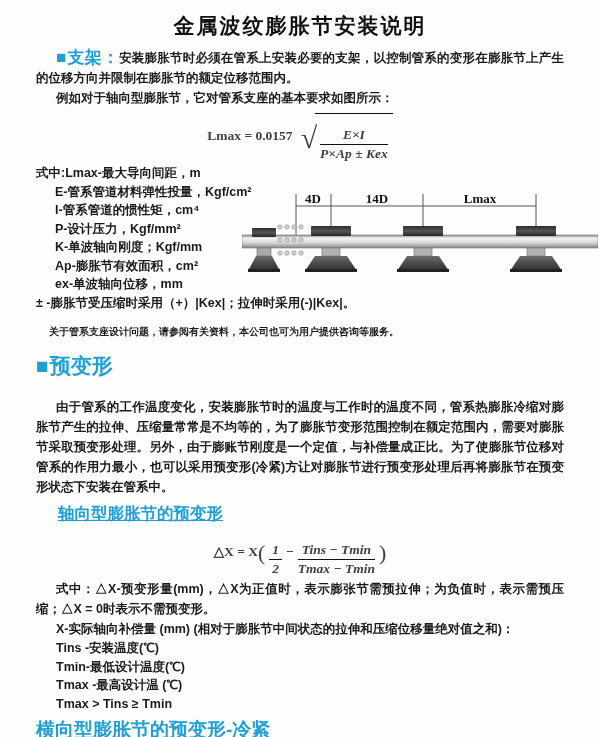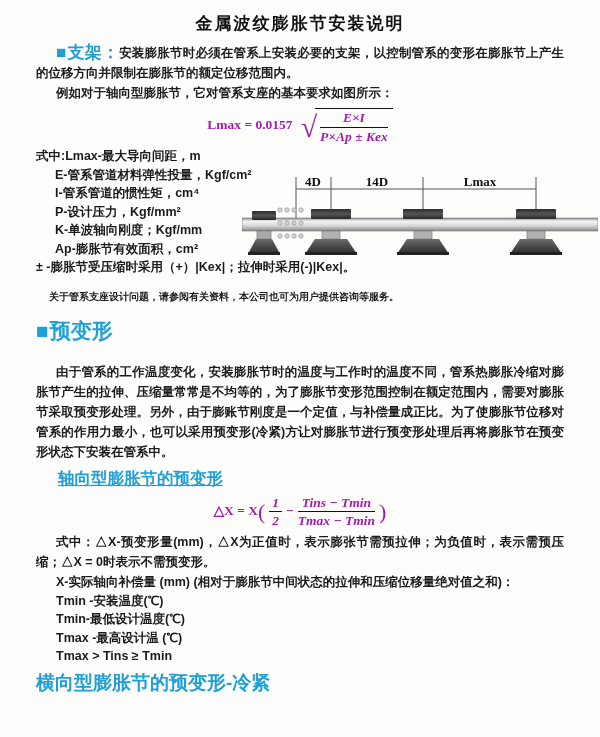--- a/index.html
+++ b/index.html
@@ -4,36 +4,36 @@
 <style>
   html,body{margin:0;padding:0;background:#fdfdfc;}
   body{
     width:600px;height:737px;overflow:hidden;
     font-family:"Liberation Sans",sans-serif;
     color:#1b1b1b;font-weight:bold;
     position:relative;
   }
   .page{padding:0 36px;}
   .title{
-    text-align:center;font-size:17px;letter-spacing:2px;
+    text-align:center;font-size:21px;letter-spacing:2px;
     margin:12px 0 0;color:#111;
   }
   .para{margin:0;font-size:12.5px;line-height:20px;text-align:justify;}
   .indent{text-indent:20px;}
   .para-first{margin-top:8px;}
   .inline-heading{color:#1e9fd6;font-size:17px;vertical-align:-1px;}
   .sec-marker{color:#1e9fd6;margin-right:1px;}
   
   .formula{
     text-align:center;font-family:"Liberation Serif",serif;
-    font-weight:bold;font-size:13.5px;color:#a21caf;margin:5px 0 3px;
+    font-weight:bold;font-size:13.5px;color:#404040;margin:5px 0 3px;
   }
   .frac{display:inline-flex;flex-direction:column;text-align:center;
         vertical-align:middle;font-style:italic;line-height:1.15;}
-  .frac .num{border-bottom:1.2px solid #111;padding:0 3px 1px;}
+  .frac .num{border-bottom:1.2px solid #111;padding:12px 3px 1px;}
   .frac .den{padding-top:1px;}
   .sqrt-wrap{display:inline-flex;align-items:center;vertical-align:middle;margin-left:4px;}
   .rad{font-size:30px;font-weight:normal;line-height:0.9;margin-right:-2px;font-style:normal;}
   .radicand{border-top:1.6px solid #111;padding:1px 5px 0;}
   .bigparen{font-size:22px;font-weight:normal;vertical-align:middle;line-height:1;}
   .fsp{display:inline-block;width:4px;}
   
   .defs-wrap{position:relative;margin-top:3px;}
   .defs{font-size:12.5px;line-height:18.5px;}
   .defs .ind{padding-left:19px;}
@@ -67,20 +67,21 @@
   </div>
 
   <div class="defs-wrap">
     <div class="defs">
       <div>式中:Lmax-最大导向间距，m</div>
       <div class="ind">E-管系管道材料弹性投量，Kgf/cm²</div>
       <div class="ind">I-管系管道的惯性矩，cm⁴</div>
       <div class="ind">P-设计压力，Kgf/mm²</div>
       <div class="ind">K-单波轴向刚度；Kgf/mm</div>
       <div class="ind">Ap-膨胀节有效面积，cm²</div>
+      <div class="ind">ex-单波轴向位移，mm</div>
       <div>± -膨胀节受压缩时采用（+）|Kex|；拉伸时采用(-)|Kex|。</div>
     </div>
 
     <svg class="diagram" width="356" height="100" viewBox="0 0 356 100">
       <defs>
         <linearGradient id="pipeGrad" x1="0" y1="0" x2="0" y2="1">
           <stop offset="0" stop-color="#8d8d8d"></stop>
           <stop offset="0.25" stop-color="#f4f4f4"></stop>
           <stop offset="0.6" stop-color="#d7d7d7"></stop>
           <stop offset="1" stop-color="#878787"></stop>
@@ -170,21 +171,21 @@
       </span><span class="fsp"></span><span>−</span><span class="fsp"></span><span class="frac">
         <span class="num">Tins − Tmin</span>
         <span class="den">Tmax − Tmin</span>
       </span><span class="fsp"></span><span class="bigparen">)</span>
   </div>
 
   <p class="para indent">式中：△X-预变形量(mm)，△X为正值时，表示膨张节需预拉伸；为负值时，表示需预压缩；△X = 0时表示不需预变形。</p>
   <p class="para indent">X-实际轴向补偿量 (mm) (相对于膨胀节中间状态的拉伸和压缩位移量绝对值之和)：</p>
 
   <div>
-    <div class="temp-line">Tmin -安装温度(℃)</div>
+    <div class="temp-line">Tins -安装温度(℃)</div>
     <div class="temp-line">Tmin-最低设计温度(℃)</div>
     <div class="temp-line">Tmax -最高设计温  (℃)</div>
     <div class="temp-line">Tmax &gt; Tins ≥ Tmin</div>
   </div>
 
 
   <h3 class="h3-lateral">横向型膨胀节的预变形-冷紧</h3>
 
 </div>
 

